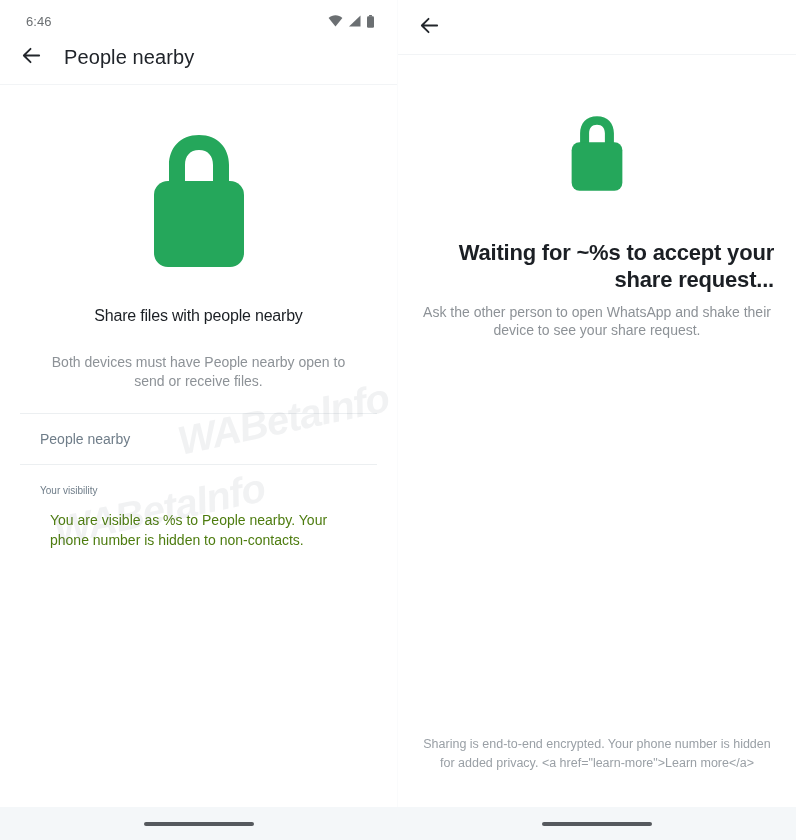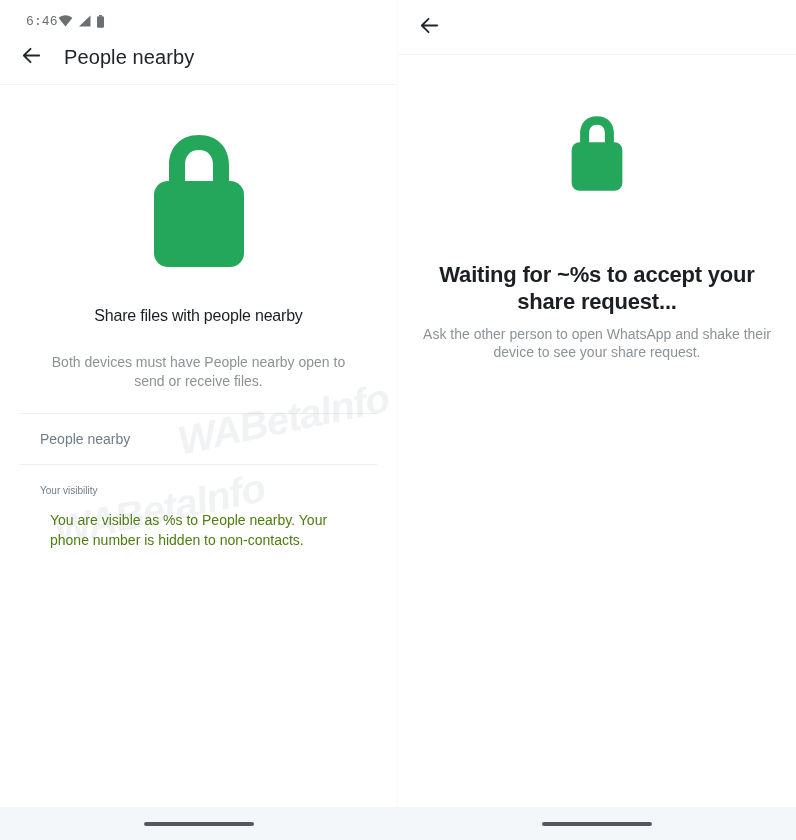--- a/index.html
+++ b/index.html
@@ -21,22 +21,21 @@
     background:#ffffff;
     overflow:hidden;
   }
   .phone.left{ border-right:1px solid #fafbfc; }
 
   
   .statusbar{
     height:30px;
     display:flex; align-items:center;
     padding:12px 22px 0 26px;
-    justify-content:flex-start;
-    font-family:Liberation Mono, monospace;
+    justify-content:space-between;
   }
   .clock{
     font-size:13px; color:#6b6f72; letter-spacing:.1px;
   }
   .sysicons{ display:flex; align-items:center; gap:5px; }
   .sysicons svg{ display:block; }
 
   
   .toolbar{
     height:54px;
@@ -69,24 +68,25 @@
     padding:0 14px;
   }
   .hero-title.left-t{
     font-size:16px;
     margin-top:32px;
     letter-spacing:-.2px;
   }
   .hero-title.right-t{
     font-size:22px;
     font-weight:bold;
-    margin-top:60px;
+    margin-top:38px;
     line-height:1.24;
     padding:0 22px;
     letter-spacing:-.2px;
+    text-align:right;
   }
   .hero-sub{
     text-align:center;
     color:#8d9297;
     font-size:14px;
     line-height:1.35;
     margin-top:28px;
     padding:0 40px;
   }
   .hero-sub.right-s{ padding:0 22px; margin-top:9px;text-align:center; }
@@ -249,20 +249,21 @@
           <svg width="62" height="88" viewBox="0 0 110 142">
             <path d="M55 6 C36 6 25 19 25 36 L25 56 L41 56 L41 36 C41 27 46 21 55 21 C64 21 69 27 69 36 L69 56 L85 56 L85 36 C85 19 74 6 55 6 Z" fill="#25a75b"></path>
             <rect x="10" y="52" width="90" height="86" rx="14" fill="#25a75b"></rect>
           </svg>
         </span>
       </div>
 
       <div class="hero-title right-t">Waiting for ~%s to accept your share request...</div>
       <div class="hero-sub right-s">Ask the other person to open WhatsApp and shake their device to see your share request.</div>
 
+      <div class="footnote">Sharing is end-to-end encrypted. Your phone number is hidden for added privacy. &lt;a href="learn-more"&gt;Learn more&lt;/a&gt;</div>
 
     </div>
   </div>
 
   <div class="navbar">
     <div class="navhalf">
       <div class="gesture-pill"></div>
     </div>
     <div class="navhalf">
       <div class="gesture-pill"></div>

